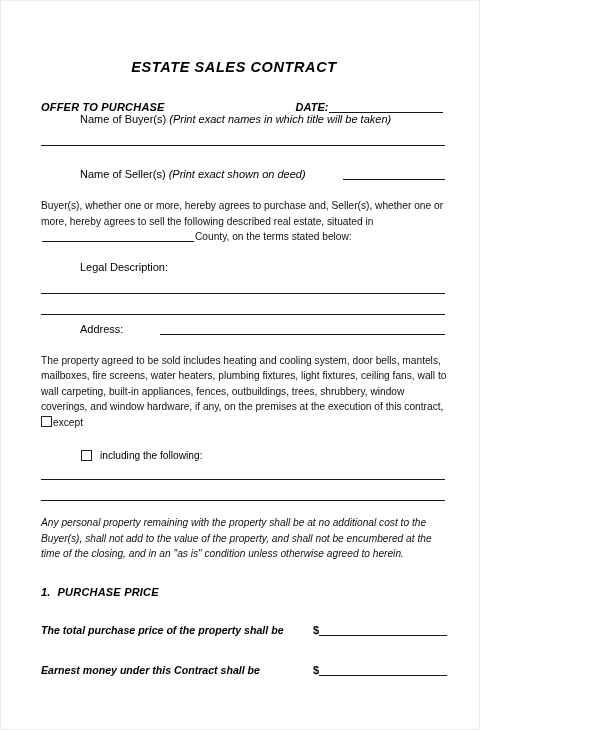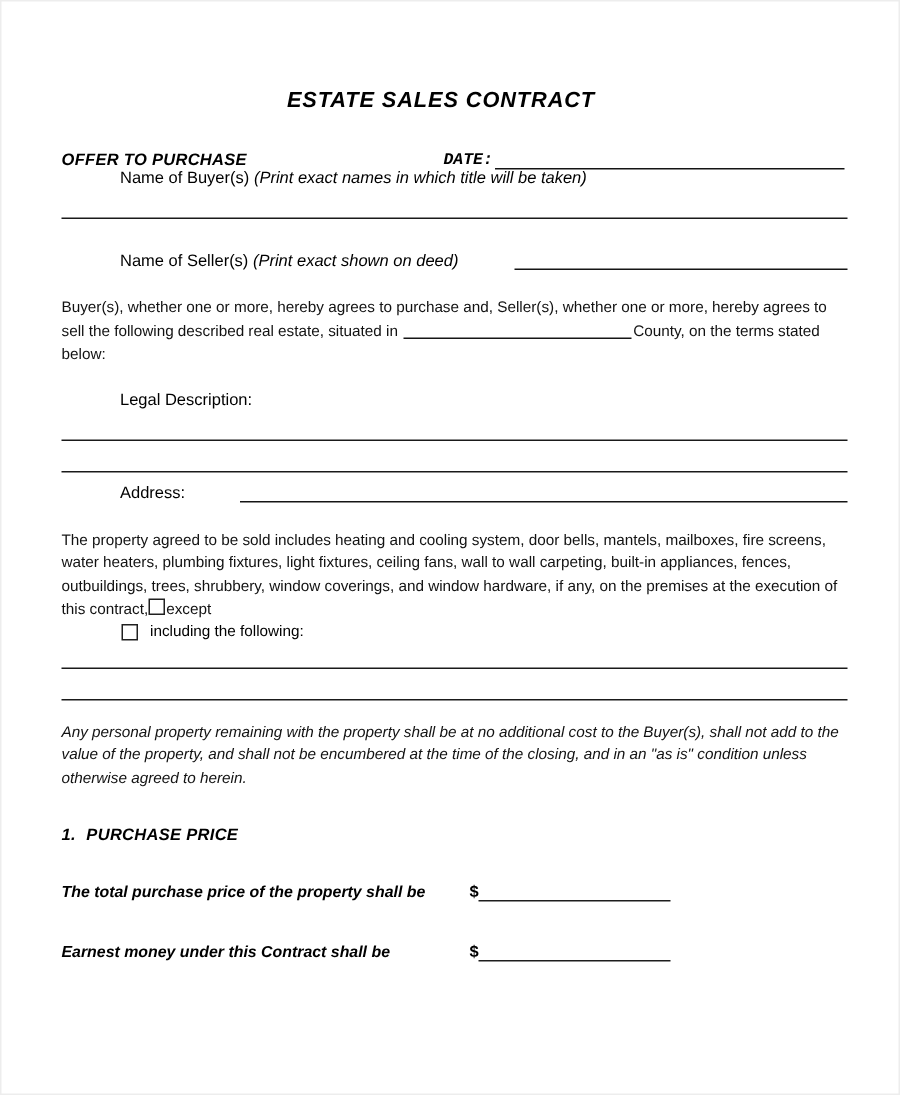--- a/index.html
+++ b/index.html
@@ -10,21 +10,21 @@
   body {
     width: 600px;
     height: 730px;
     font-family: "Liberation Sans", sans-serif;
     color: #000000;
     overflow: hidden;
   }
   .page {
     position: relative;
     box-sizing: border-box;
-    width: 600px;
+    width: 480px;
     height: 730px;
     background: #ffffff;
     border: 1px solid #ededed;
     padding: 0;
   }
   .inner {
     position: relative;
     box-sizing: border-box;
     padding: 58px 30px 0 40px;
   }
@@ -50,21 +50,20 @@
     font-style: italic;
     font-size: 11px;
     letter-spacing: 0.2px;
     white-space: nowrap;
   }
   .date-block {
     display: flex;
     align-items: flex-start;
     margin-left: 131px;
     flex: 1;
-    font-family: Liberation Mono, monospace;
   }
   .date-label {
     font-weight: bold;
     font-style: italic;
     font-size: 11px;
     white-space: nowrap;
   }
   .date-rule {
     flex: 1;
     border-bottom: 1.4px solid #141414;
@@ -126,21 +125,21 @@
     width: 9px;
     height: 9px;
     border: 1.1px solid #202020;
     background: #fff;
     vertical-align: -1px;
     margin: 0 1px 0 0;
   }
   .cbox-line {
     display: flex;
     align-items: center;
-    margin-top: 1px;
+    margin-top: 20px;
     padding-left: 40px;
   }
   .cbox-line .cbox { margin-right: 8px; }
   .cbox-line span { font-size: 10.2px; }
 
   
   .section-head {
     font-weight: bold;
     font-style: italic;
     font-size: 11px;

